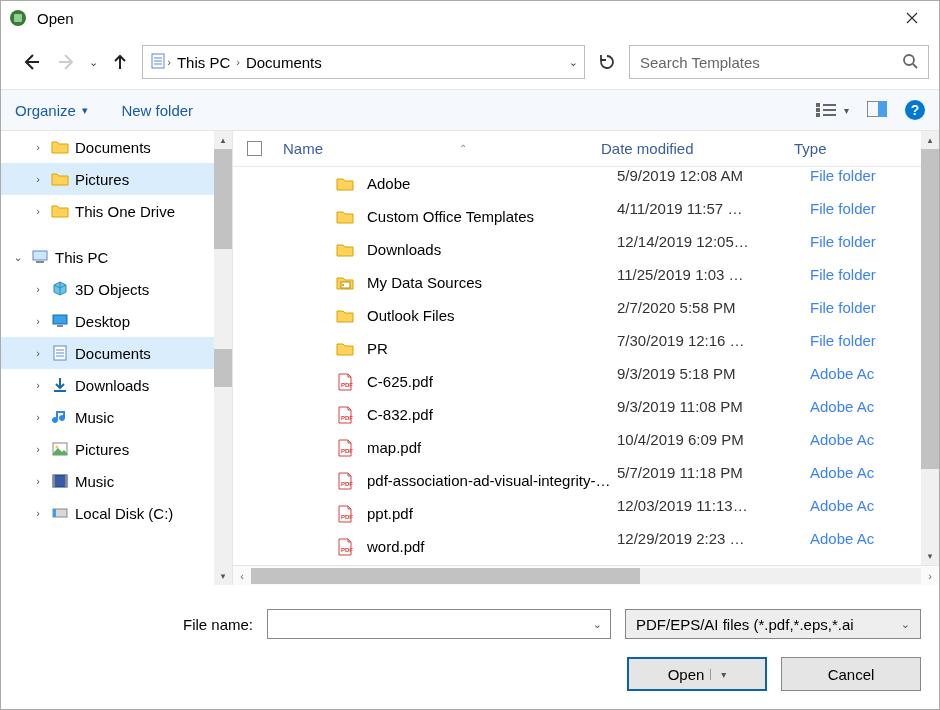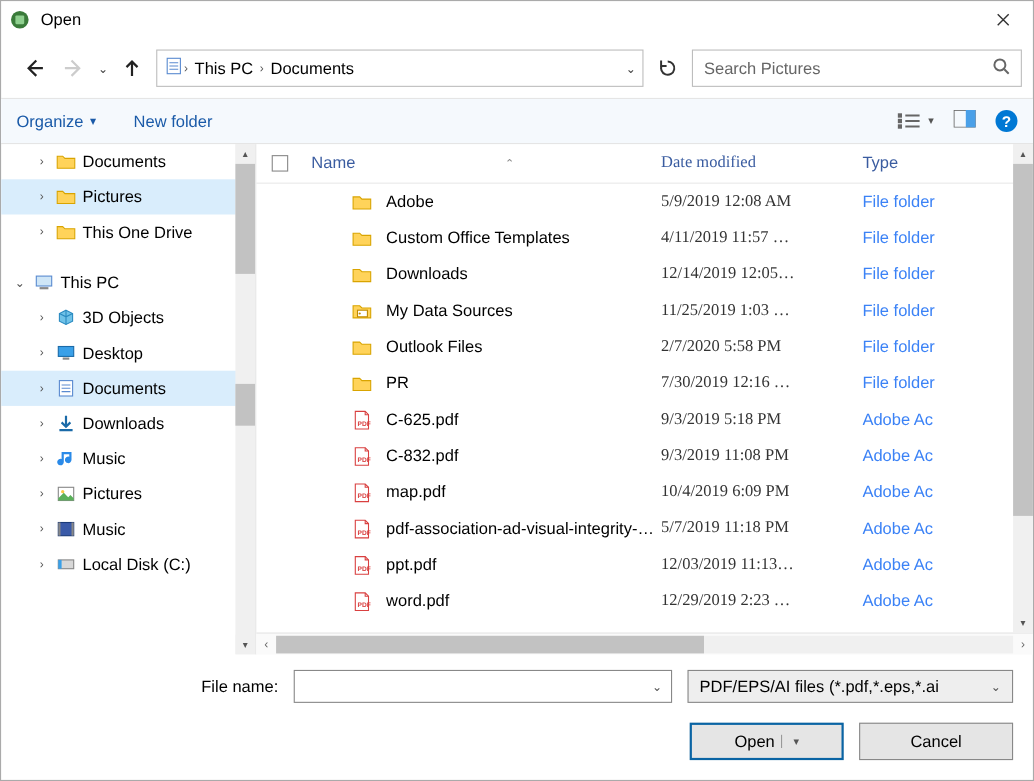--- a/index.html
+++ b/index.html
@@ -35,34 +35,34 @@
 .tree-item.level2 { padding-left: 30px; }
 .list-panel { flex:1; display:flex; flex-direction:column; min-width:0; position:relative; }
 .list-scroll-ind { position:absolute; right:0; top:0; bottom:0; width:18px; background:#f0f0f0; }
 .list-thumb { position:absolute; right:0; width:18px; background:#c2c2c2; }
 .list-arrow { position:absolute; right:0; width:18px; height:18px; background:#f0f0f0; display:flex; align-items:center; justify-content:center; font-size:9px; color:#555;}
 .col-headers { height: 36px; display:flex; align-items:center; font-size:15px; color:#3a5ca0; border-bottom: 1px solid #e9e9e9; padding-left: 14px; padding-right: 20px;}
 .col-check { width: 36px; display:flex; align-items:center; }
 .col-check .cb { width:15px; height:15px; border:1px solid #888; }
 .col-name { width: 318px; display:flex; align-items:center; gap:6px; }
 .sort-ind { font-size:10px; color:#888; margin-left: 130px;}
-.col-mod { width: 183px; font-family: Liberation Serif, serif; }
-.col-type { flex:1; }
+.col-mod { width: 183px; }
+.col-type { flex:1;margin-left:10px; }
 .file-rows { flex:1; overflow:hidden; padding-right:20px;}
-.file-row { height: 33px; display:flex; align-items:center; font-size:15px; color:#000; padding-left:14px; }
+.file-row { height: 33px; display:flex; font-size:15px; color:#000; padding-left:30px; }
 .file-row .col-name { display:flex; align-items:center; gap:12px; padding-left:36px; }
 .file-row .ficon { width:20px; height:20px; display:inline-flex; align-items:center; justify-content:center; }
 .file-row .col-mod { color:#333; }
 .file-row .col-type { color:#3b82f6; white-space:nowrap; overflow:hidden; }
 .h-scroll { height: 20px; border-top:1px solid #e5e5e5; display:flex; align-items:center; background:#fafafa; }
 .h-scroll .hs-left { width:18px; text-align:center; font-size:11px; color:#666; }
 .h-scroll .hs-track { flex:1; height: 16px; background:#f0f0f0; position:relative; }
 .h-scroll .hs-thumb { position:absolute; left:0; top:0; height:16px; width:58%; background:#c2c2c2; }
 .h-scroll .hs-right { width:18px; text-align:center; font-size:11px; color:#666; }
-.footer { padding: 14px 18px 18px; }
+.footer { padding: 24px 18px 18px; }
 .fn-row { display:flex; align-items:center; gap: 14px; margin-bottom: 18px; justify-content:flex-end;}
 .fn-label { font-size:15px; }
 .fn-input { width: 344px; height: 30px; border:1px solid #888; background:#fff; display:flex; align-items:center; justify-content:flex-end; padding:0 8px; color:#666; }
 .filter-select { width: 296px; height: 30px; border:1px solid #888; background:#eee; display:flex; align-items:center; justify-content:space-between; padding:0 10px; font-size:15px; }
 .btn-row { display:flex; justify-content:flex-end; gap: 14px; }
 .btn { width: 140px; height: 34px; border:1px solid #888; background:#e5e5e5; display:flex; align-items:center; justify-content:center; font-size:15px; }
 .btn.primary { border:2px solid #0a64a4; display:flex; align-items:center; justify-content:center; gap:6px; }
 .ellipsis { white-space: nowrap; overflow: hidden; text-overflow: ellipsis; }
 </style>
 </head>
@@ -120,21 +120,21 @@
         <span class="drop-arrow">⌄</span>
       </div>
     </div>
     <div class="refresh-btn">
       <svg width="18" height="18" viewBox="0 0 18 18">
           <path d="M9 3 a6 6 0 1 1 -5.2 3" stroke="#333" stroke-width="1.8" fill="none"></path>
           <path d="M3 2 v5 h5" stroke="#333" stroke-width="1.8" fill="none"></path>
         </svg>
     </div>
     <div class="search-box">
-      <span>Search Pictures</span>
+      <span>Search Templates</span>
       <span>
         <svg width="16" height="16" viewBox="0 0 16 16">
             <circle cx="7" cy="7" r="5" stroke="#666" stroke-width="1.8" fill="none"></circle>
             <line x1="11" y1="11" x2="15" y2="15" stroke="#666" stroke-width="1.8"></line>
           </svg>
       </span>
     </div>
   </div>
 
   <div class="toolbar">

